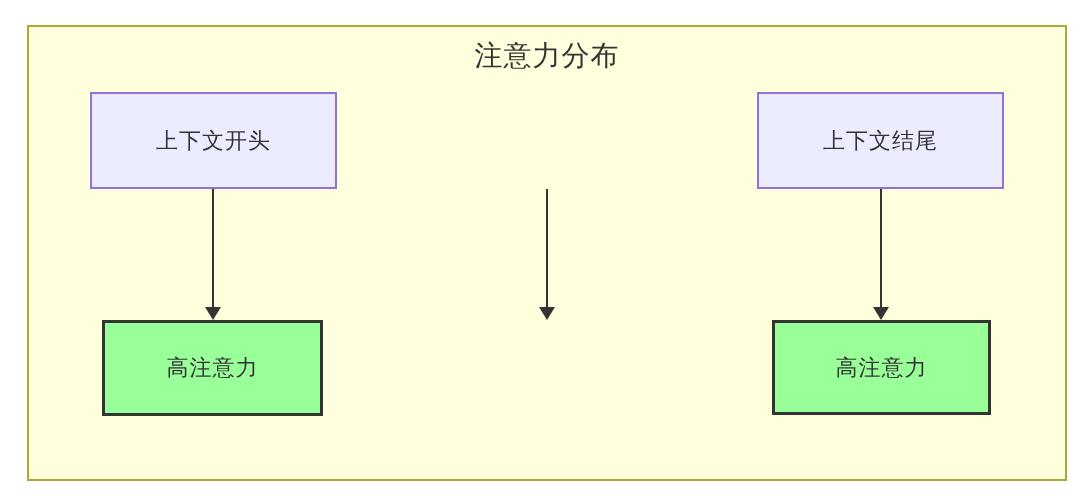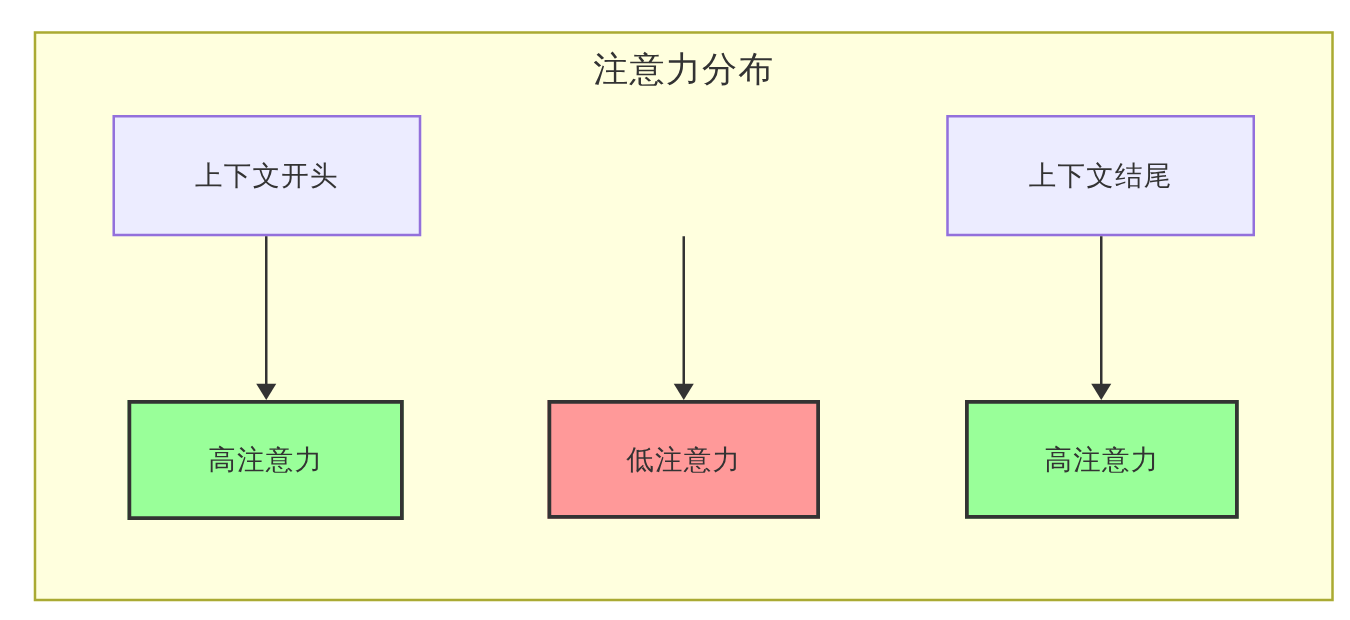--- a/index.html
+++ b/index.html
@@ -99,20 +99,17 @@
     <div class="head"></div>
   </div>
   <div class="arrow" style="left:881px; top:189px;">
     <div class="shaft"></div>
     <div class="head"></div>
   </div>
 
   <div class="node target" style="left:102px; top:320px; width:221px; height:96px;" data-type="high">
     <span>高注意力</span>
   </div>
-  <div class="node target" style="left:438px; top:320px; width:218px; height:95px;" data-type="low">
-    <span>低注意力</span>
-  </div>
   <div class="node target" style="left:772px; top:320px; width:219px; height:95px;" data-type="high">
     <span>高注意力</span>
   </div>
 
 </div>
 
 </body></html>

